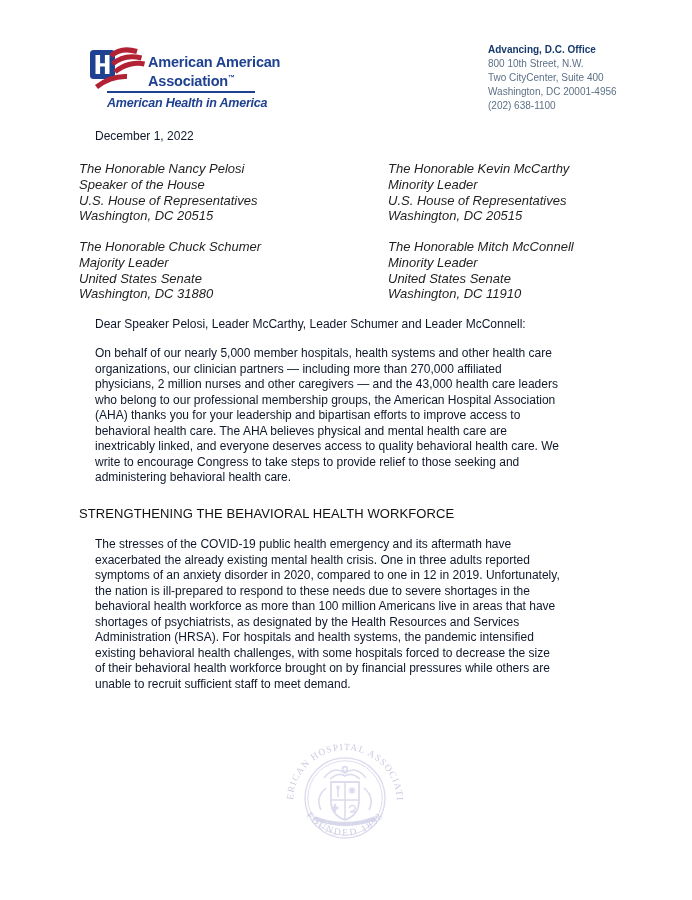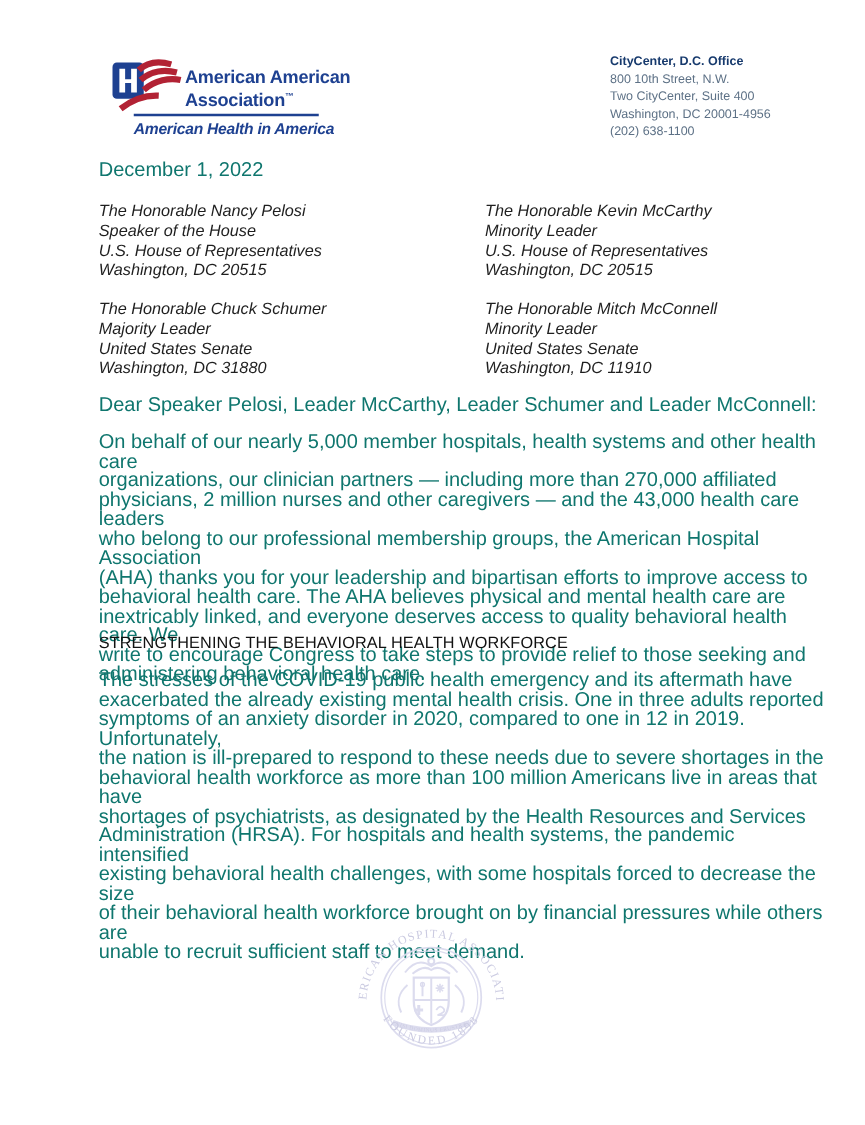--- a/index.html
+++ b/index.html
@@ -16,21 +16,21 @@
   .org-name sup{font-size:7px;}
   .logo-rule{left:107px;top:91px;width:148px;height:1.5px;background:#1e4191;}
   .tagline{left:107px;top:96px;font-size:12.5px;font-style:italic;font-weight:bold;
            color:#1e4191;letter-spacing:-0.2px;white-space:nowrap;}
 
   .office{left:488px;top:43px;width:190px;font-size:10px;line-height:14px;}
   .office-title{color:#173a6d;font-weight:bold;}
   .office-lines{color:#5d7186;white-space:pre-line;}
 
   
-  .body-text{font-size:16px;line-height:15.5px;color:#0f766e;}
+  .body-text{font-size:12px;line-height:15.5px;color:#0f172a;margin-left:16px;}
   .date{left:79px;top:129px;}
   .recipient{width:300px;line-height:15.8px;font-size:13px;white-space:pre-line;font-style:italic;}
   .r0{left:79px;top:161px;}  .r1{left:388px;top:161px;}
   .r2{left:79px;top:239px;}  .r3{left:388px;top:239px;}
   .salutation{left:79px;top:317px;white-space:nowrap;}
   .para{left:79px;top:346px;width:585px;white-space:pre-line;}
   .para2{top:537px;}
   .section-heading{left:79px;top:506px;font-size:13px;font-weight:normal;color:#111;
                    letter-spacing:0.1px;white-space:nowrap;}
 
@@ -54,21 +54,21 @@
     </g>
   </svg>
   <div class="abs org-name">
     <div>American American</div>
     <div><span>Association</span><sup>™</sup></div>
   </div>
   <div class="abs logo-rule"></div>
   <div class="abs tagline">American Health in America</div>
 
   <div class="abs office">
-    <div class="office-title">CityCenter, D.C. Office</div>
+    <div class="office-title">Advancing, D.C. Office</div>
     <div class="office-lines">800 10th Street, N.W.
 Two CityCenter, Suite 400
 Washington, DC 20001-4956
 (202) 638-1100</div>
   </div>
 
   <div class="abs body-text date">December 1, 2022</div>
 
   <div class="abs recipient r0">The Honorable Nancy Pelosi
 Speaker of the House

